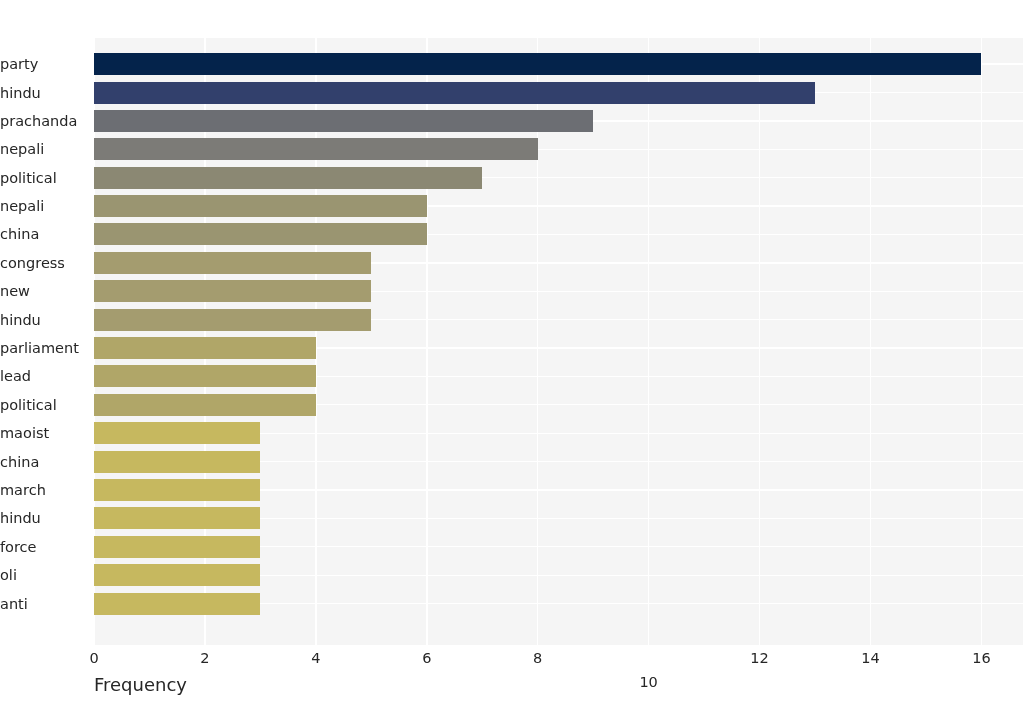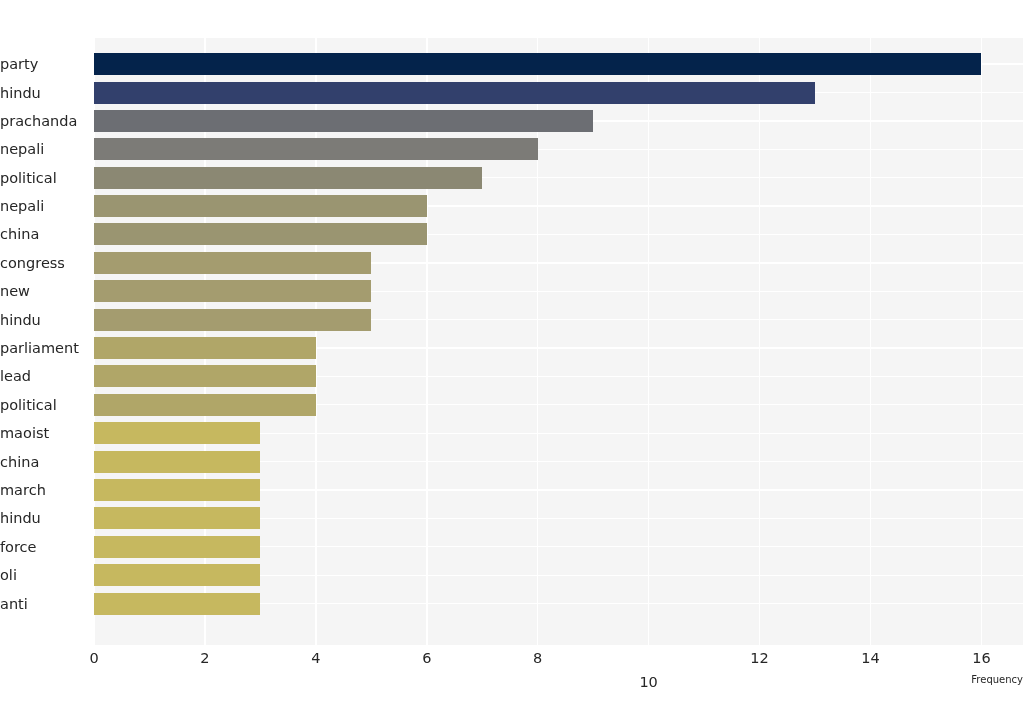--- a/index.html
+++ b/index.html
@@ -93,22 +93,22 @@
     margin-left: -30px;
     text-align: center;
     font-size: 14.5px;
     color: #262626;
   }
   #x-axis-title {
     position: absolute;
     left: 94px;
     top: 674px;
     width: 929px;
-    text-align: right;
-    font-size: 10px;
+    text-align: left;
+    font-size: 18px;
     color: #262626;
   }
 </style>
 </head>
 <body>
 
 <div id="figure">
 
 
   <div id="plot-area">

